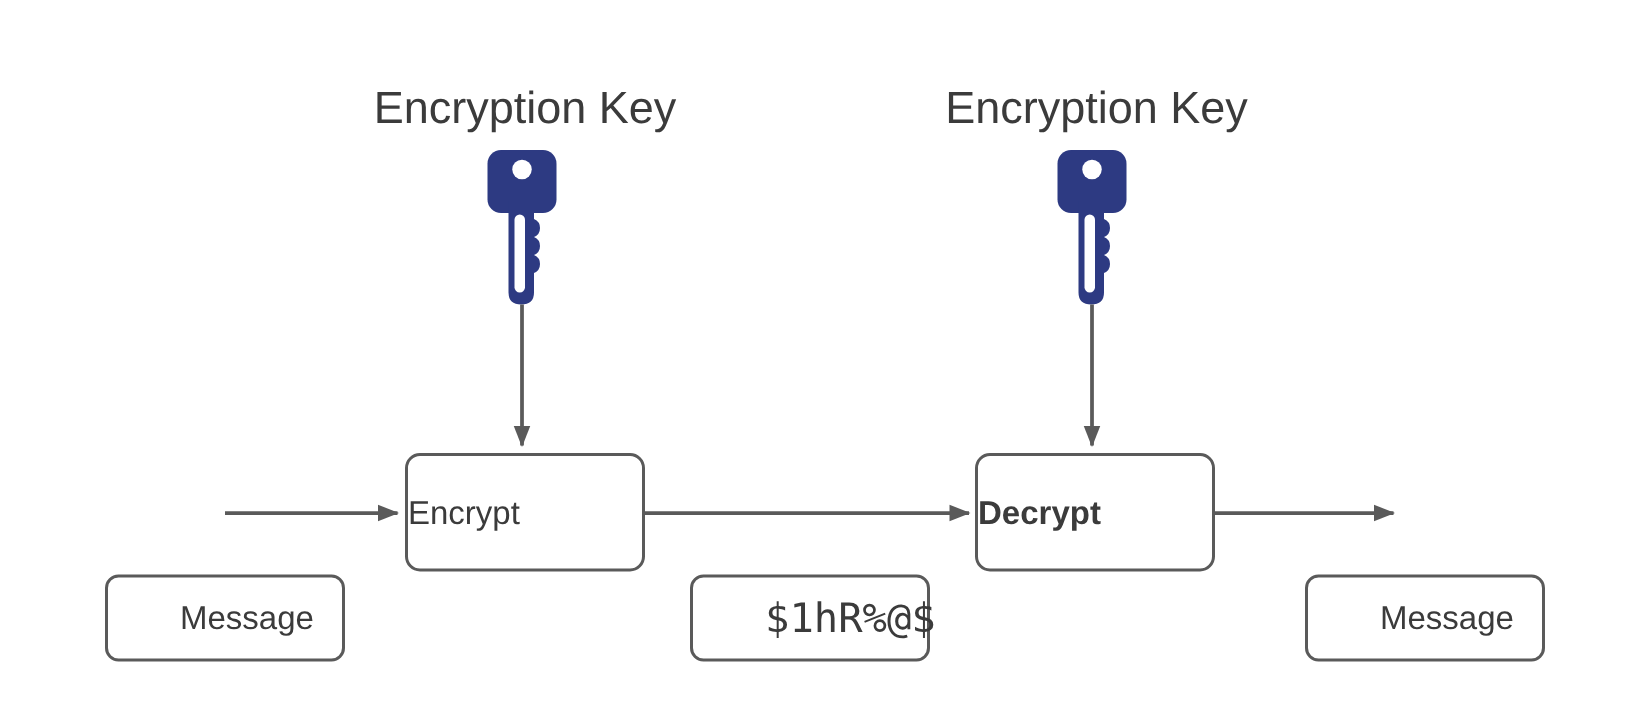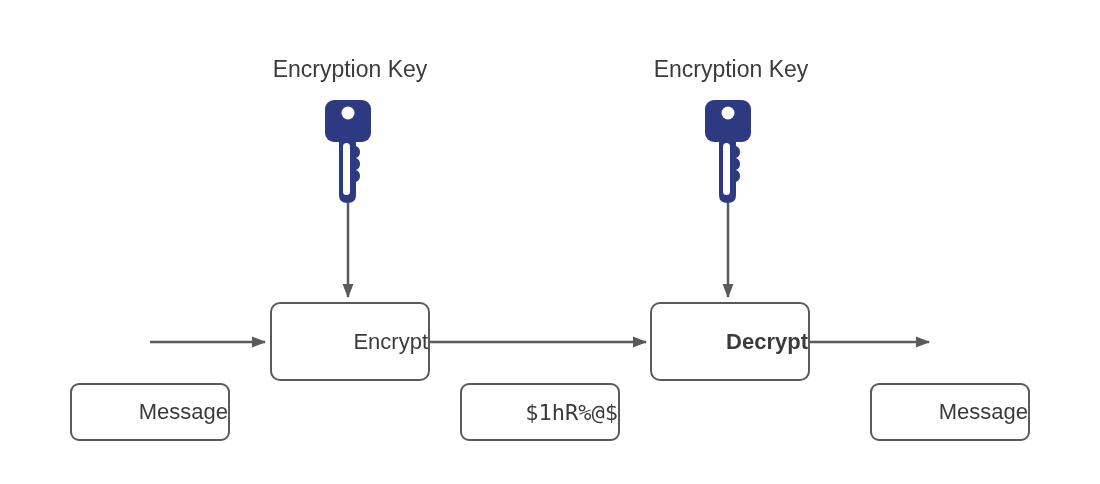--- a/index.html
+++ b/index.html
@@ -16,21 +16,21 @@
     width: 1100px;
     height: 484px;
     background: var(--background);
     font-family: "Liberation Sans", sans-serif;
     overflow: hidden;
   }
   .key-label {
     position: absolute;
     width: 220px;
     text-align: center;
-    font-size: 23px;
+    font-size: 30px;
     color: var(--text);
     top: 56px;
   }
   .key-label.enc { left: 240px; }
   .key-label.dec { left: 621px; }
   .key-svg { position: absolute; top: 100px; width: 56px; height: 106px; }
   .key-svg.enc { left: 320px; }
   .key-svg.dec { left: 700px; }
   .key-body { fill: var(--key-fill); }
   .key-hole, .key-slot { fill: #ffffff; }
@@ -41,40 +41,41 @@
     pointer-events: none;
   }
   .arrow-line { stroke: var(--line); stroke-width: 2.5; fill: none; }
   .arrow-head { fill: var(--line); stroke: none; }
   .box {
     position: absolute;
     background: #ffffff;
     border: 2.5px solid var(--box-border);
     display: flex;
     align-items: center;
-    justify-content: flex-end;
+    justify-content: flex-start;
     color: var(--text);
     font-size: 22px;
   }
   .process-box {
     width: 160px; height: 79px;
     top: 302px;
     border-radius: 10px;
   }
   .process-box.enc { left: 270px; }
   .process-box.dec { left: 650px; font-weight: bold; }
   .data-box {
     width: 160px; height: 58px;
     top: 383px;
     border-radius: 9px;
+    padding-left: 48px;
   }
   .data-box.msg-in  { left: 70px; }
   .data-box.cipher  { left: 460px; }
   .data-box.msg-out { left: 870px; }
-  .cipher-text { font-family: "DejaVu Sans Mono", monospace; font-size: 22px; }
+  .cipher-text { font-family: "DejaVu Sans Mono", monospace; font-size: 27px; }
 </style>
 </head>
 <body>
 
 <div class="canvas">
 
   <div class="key-label enc">Encryption Key</div>
   <div class="key-label dec">Encryption Key</div>
 
   <svg class="key-svg enc" viewBox="0 0 56 106" aria-hidden="true">

